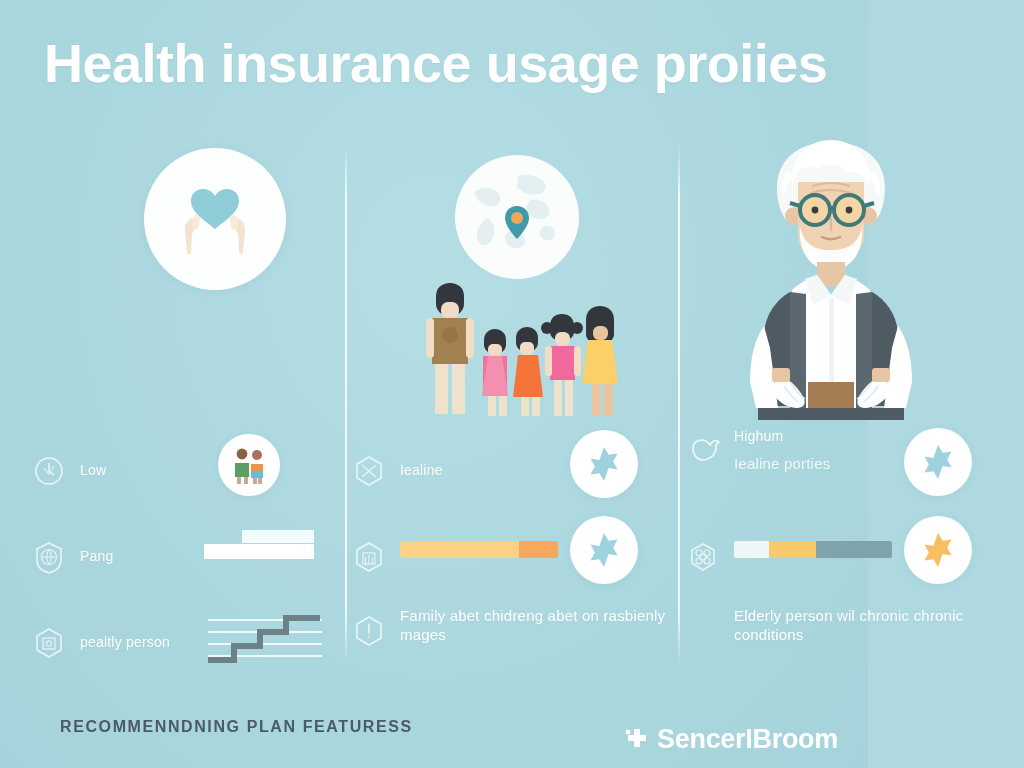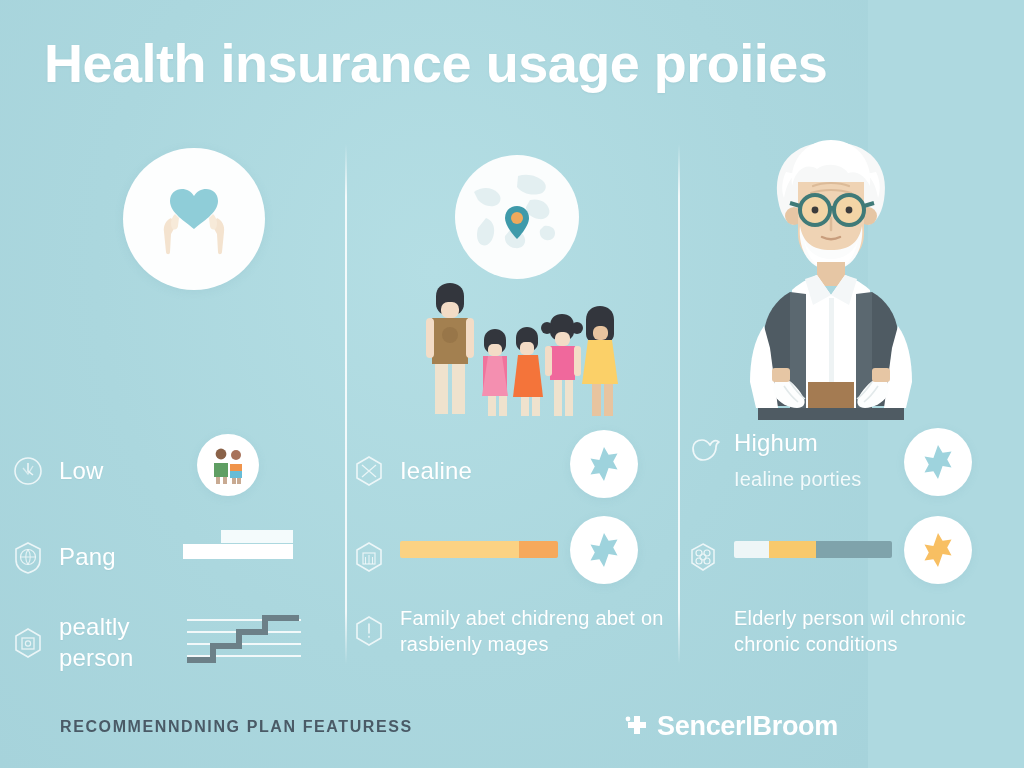--- a/index.html
+++ b/index.html
@@ -36,21 +36,21 @@
     top:144px;
     width:2px;
     height:520px;
     background:linear-gradient(to bottom, rgba(255,255,255,0) 0%, rgba(255,255,255,.85) 10%, rgba(255,255,255,.85) 90%, rgba(255,255,255,0) 100%);
   }
   .divider.d1 { left:345px; }
   .divider.d2 { left:678px; }
 
   
   .col { position:absolute; top:130px; height:560px; }
-  .col-left   { left:11px;  width:320px; }
+  .col-left   { left:32px;  width:320px; }
   .col-mid    { left:352px; width:320px; }
   .col-right  { left:686px; width:320px; }
 
   
   .hero { position:relative; height:290px; }
 
   
   .hero-circle {
     position:absolute;
     border-radius:50%;
@@ -69,26 +69,26 @@
     min-height:56px;
   }
   .row-icon {
     width:34px; height:34px;
     flex:0 0 34px;
     margin-right:14px;
     opacity:.9;
   }
   .row-label {
     color:#ffffff;
-    font-size:24px;
+    font-size:14px;
     line-height:1.28;
     letter-spacing:.2px;
     text-shadow:0 1px 1px rgba(130,170,180,.14);
   }
-  .row-label.small { font-size:20px; }
+  .row-label.small { font-size:15px; }
   .row-label.muted { color:#f2fafb; }
 
   
   .badge {
     position:absolute;
     border-radius:50%;
     background:#ffffff;
     display:flex; align-items:center; justify-content:center;
     box-shadow:0 2px 8px rgba(110,160,175,.13);
   }
@@ -101,21 +101,21 @@
   .footer-left {
     position:absolute;
     left:60px; bottom:32px;
     font-size:16px;
     letter-spacing:1.6px;
     color:#4a5a66;
     font-weight:700;
   }
   .footer-logo {
     position:absolute;
-    right:30px; bottom:26px;
+    right:30px; bottom:13px;
     display:flex; align-items:center; gap:7px;text-align:center;
   }
   .footer-logo .logo-text {
     font-size:27px; font-weight:700; color:#ffffff; letter-spacing:-.3px;
   }
   svg { display:block; overflow:visible; }
 </style>
 </head>
 <body>
 

